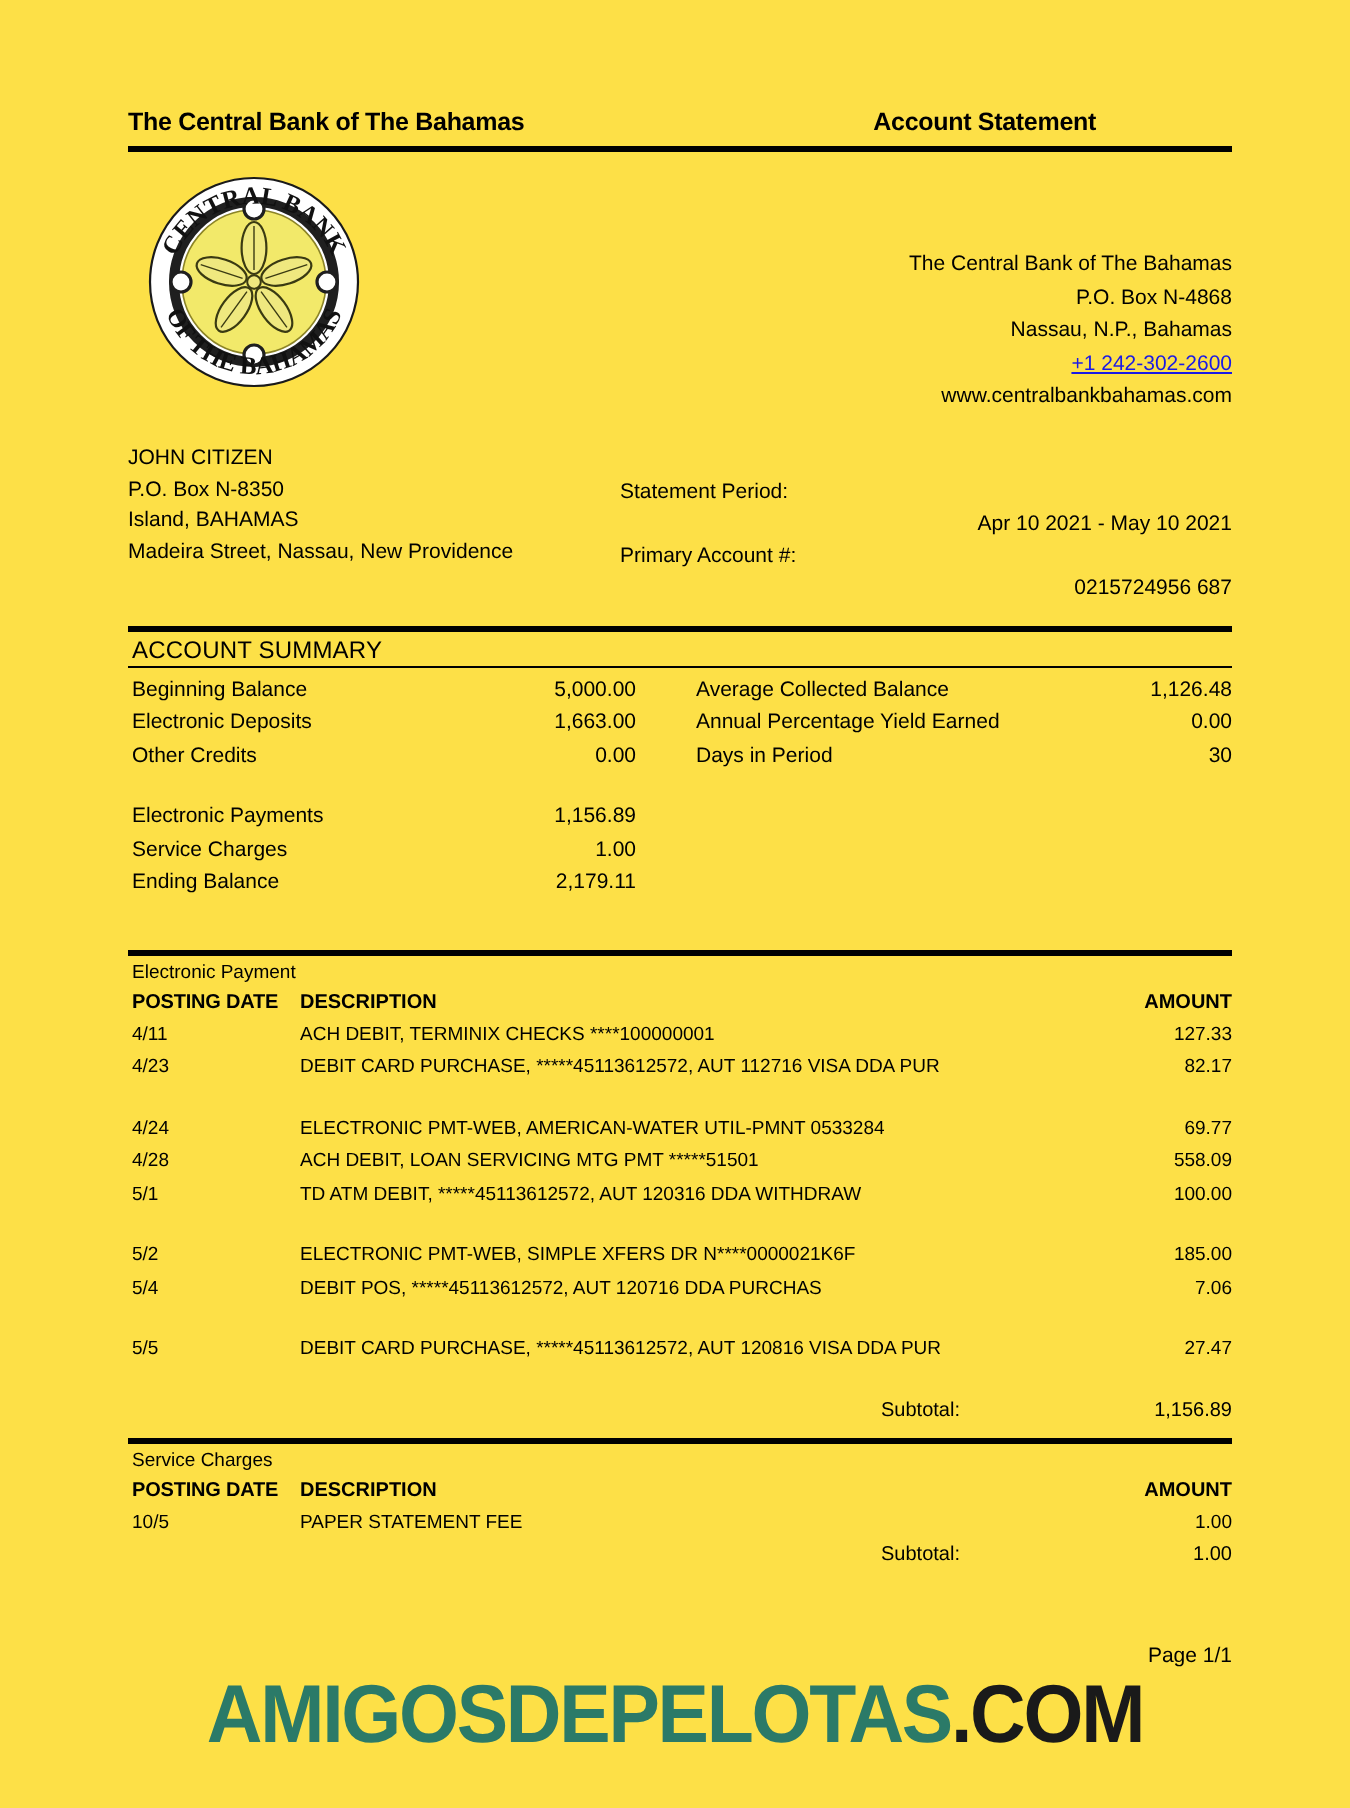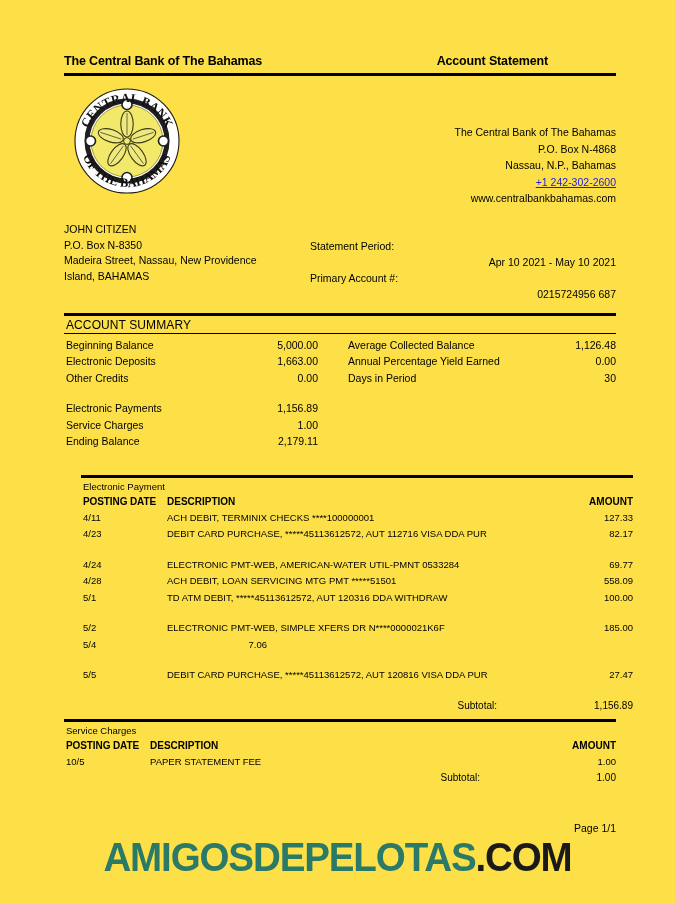--- a/index.html
+++ b/index.html
@@ -144,21 +144,21 @@
     text-align: right;
   }
   .summary-gap { height: 14px; }
 
   
   .txn-section {
     position: absolute;
     left: 64px;
     width: 552px;
   }
-  #section-electronic { top: 475px; margin-left: 17px; }
+  #section-electronic { top: 475px; }
   #section-service    { top: 719px; }
 
   .sec-label {
     font-size: 9.5px;
     line-height: 13px;
     padding: 2px 0 1px 2px;
   }
   .txn-head {
     display: flex;
     font-size: 10px;
@@ -285,22 +285,22 @@
     <div>The Central Bank of The Bahamas</div>
     <div>P.O. Box N-4868</div>
     <div>Nassau, N.P., Bahamas</div>
     <div class="phone">+1 242-302-2600</div>
     <div>www.centralbankbahamas.com</div>
   </div>
 
   <div class="cust-block">
     <div>JOHN CITIZEN</div>
     <div>P.O. Box N-8350</div>
+    <div>Island, BAHAMAS</div>
     <div>Madeira Street, Nassau, New Providence</div>
-    <div>Island, BAHAMAS</div>
   </div>
 
   <div class="stmt-block">
     <div class="stmt-row">
       <span class="lbl">Statement Period:</span>
       <span class="val">Apr 10 2021 - May 10 2021</span>
     </div>
     <div class="stmt-row">
       <span class="lbl">Primary Account #:</span>
       <span class="val">0215724956 687</span>
@@ -392,20 +392,21 @@
     <div class="group-gap"></div>
 
     <div>
       <div class="txn-row">
         <span class="col-date">5/2</span>
         <span class="col-desc">ELECTRONIC PMT-WEB, SIMPLE XFERS DR N****0000021K6F</span>
         <span class="col-amt">185.00</span>
       </div>
       <div class="txn-row">
         <span class="col-date">5/4</span>
+        <span class="col-desc">DEBIT POS, *****45113612572, AUT 120716 DDA PURCHAS</span>
         <span class="col-amt">7.06</span>
       </div>
     </div>
     <div class="group-gap"></div>
 
     <div>
       <div class="txn-row">
         <span class="col-date">5/5</span>
         <span class="col-desc">DEBIT CARD PURCHASE, *****45113612572, AUT 120816 VISA DDA PUR</span>
         <span class="col-amt">27.47</span>

